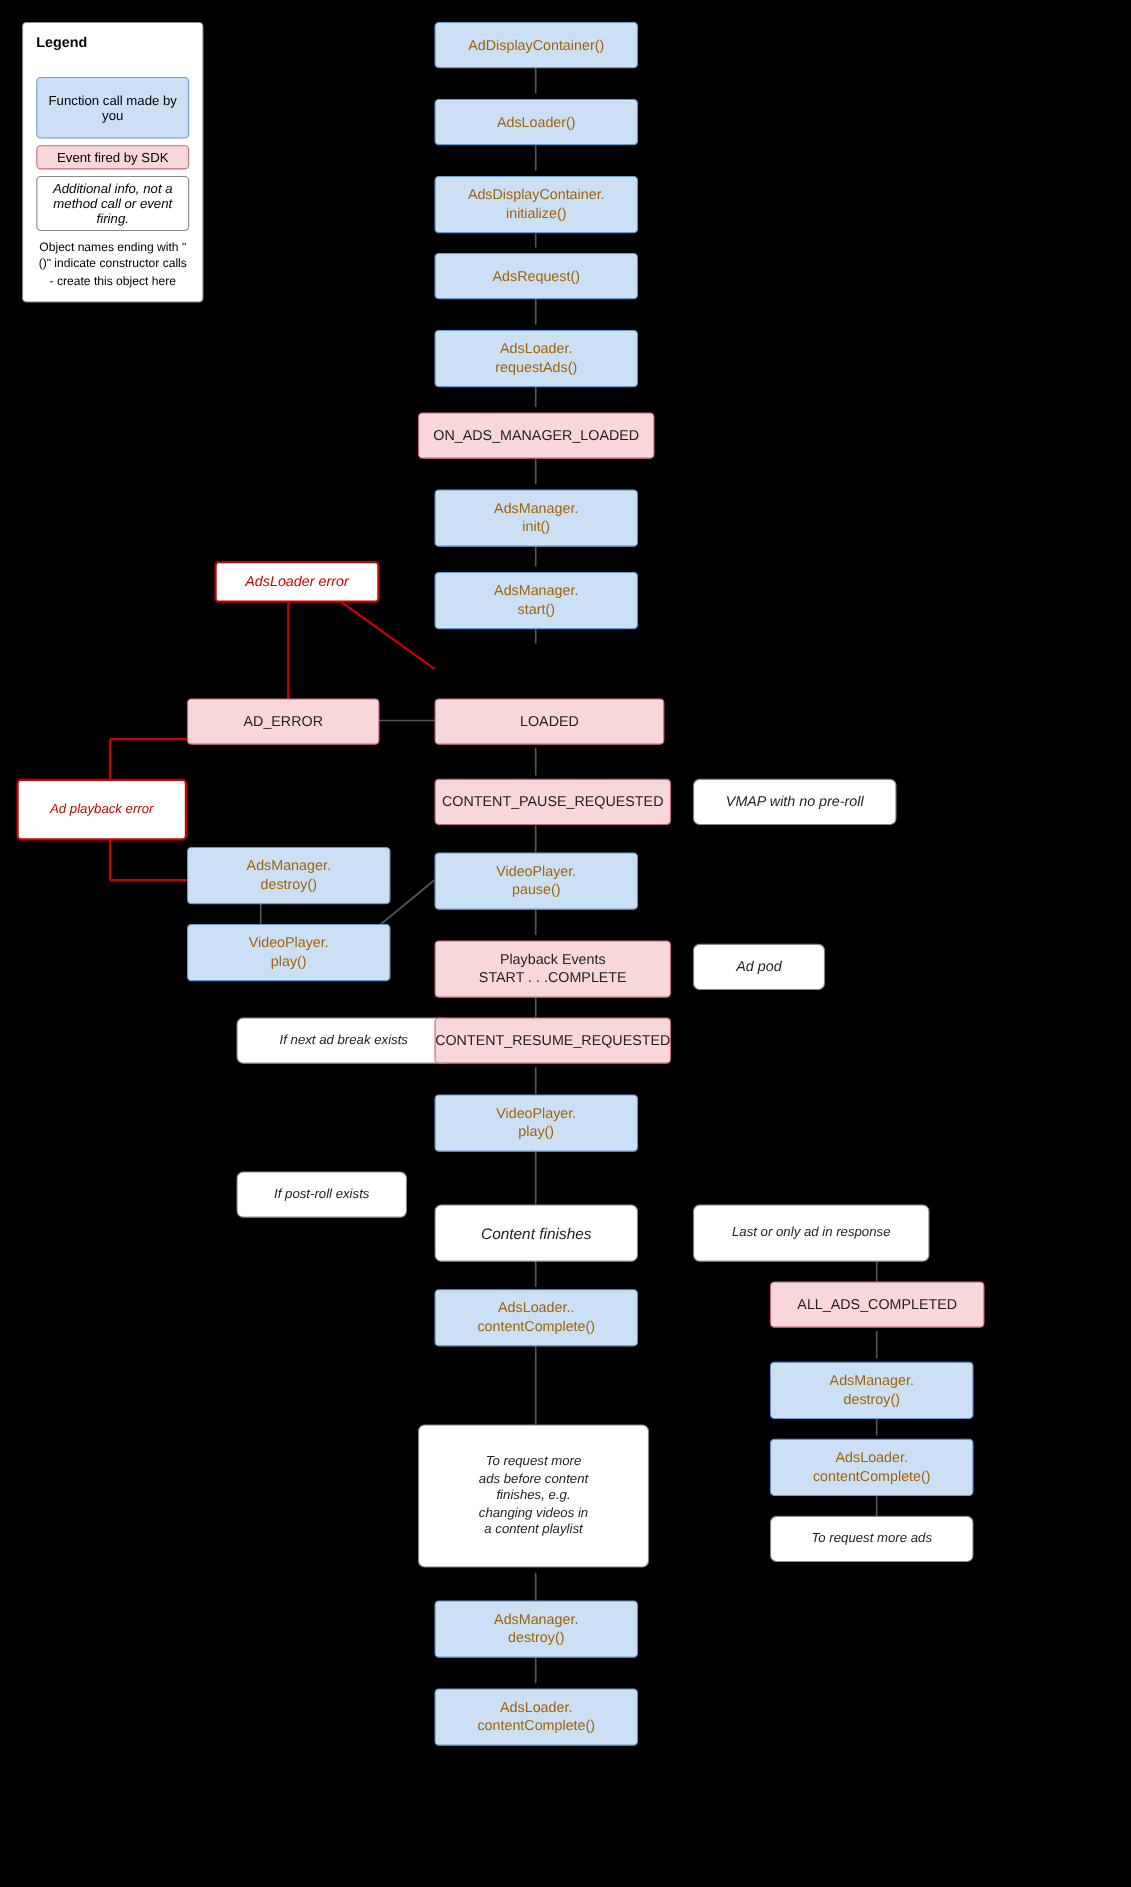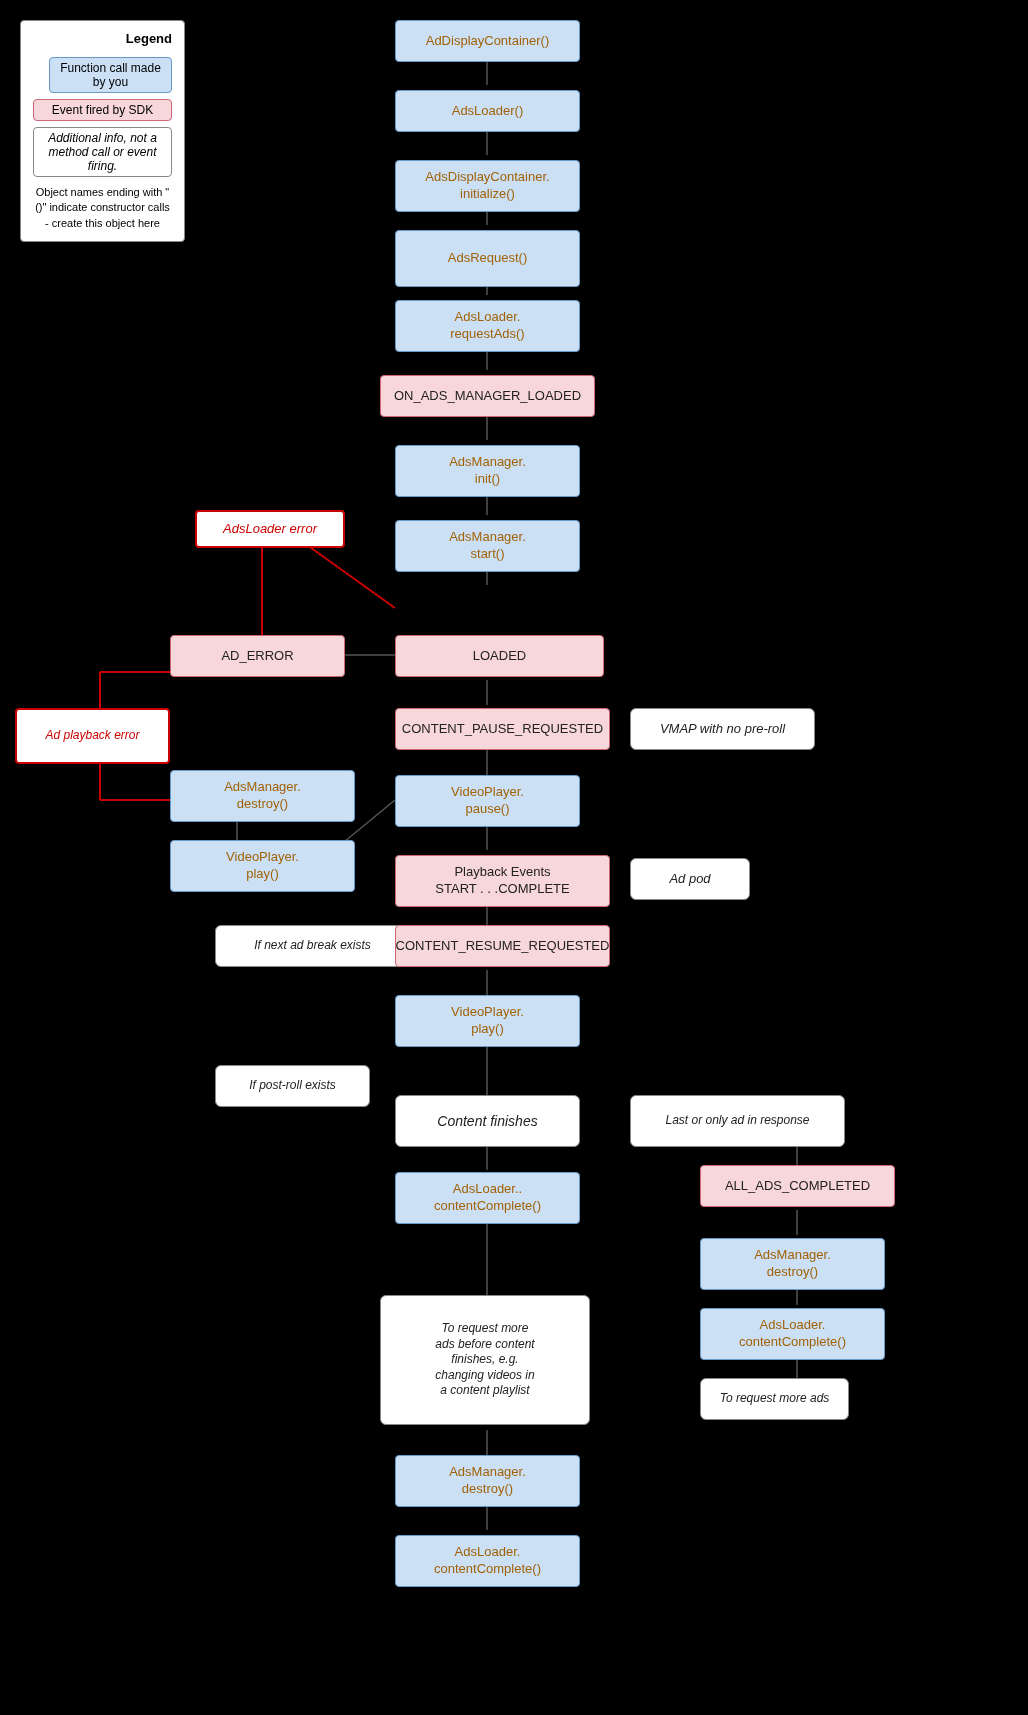--- a/index.html
+++ b/index.html
@@ -23,36 +23,35 @@
       position: absolute;
       top: 20px;
       left: 20px;
       background: #fff;
       border: 1.5px solid #888;
       border-radius: 4px;
       padding: 10px 12px;
       width: 165px;
     }
     .legend-title {
-      text-align: right;
+      text-align: left;
       font-weight: bold;
       font-size: 13px;
-      margin-bottom: 11px;
+      margin-bottom: 24px;
     }
     .legend-item {
       margin-bottom: 6px;
     }
     .legend-box-blue {
       background: #cce0f5;
       border: 1.5px solid #6699cc;
       border-radius: 4px;
-      padding: 3px 8px;
+      padding: 13px 8px;
       font-size: 12px;
       text-align: center;
-      margin-left: 16px;
     }
     .legend-box-pink {
       background: #f8d7da;
       border: 1.5px solid #cc6677;
       border-radius: 4px;
       padding: 3px 8px;
       font-size: 12px;
       text-align: center;
     }
     .legend-box-italic {
@@ -215,21 +214,21 @@
 
   <div class="node node-blue" style="left:395px; top:90px; width:185px; height:42px;">
     <span>AdsLoader()</span>
   </div>
 
   <div class="node node-blue" style="left:395px; top:160px; width:185px; height:52px;">
     <span style="white-space:pre-line">AdsDisplayContainer.
 initialize()</span>
   </div>
 
-  <div class="node node-blue" style="left:395px; top:230px; width:185px; height:57px;">
+  <div class="node node-blue" style="left:395px; top:230px; width:185px; height:42px;">
     <span>AdsRequest()</span>
   </div>
 
   <div class="node node-blue" style="left:395px; top:300px; width:185px; height:52px;">
     <span style="white-space:pre-line">AdsLoader.
 requestAds()</span>
   </div>
 
   <div class="node node-pink" style="left:380px; top:375px; width:215px; height:42px;">
     <span>ON_ADS_MANAGER_LOADED</span>
@@ -330,21 +329,21 @@
   <div class="node node-blue" style="left:700px; top:1238px; width:185px; height:52px;">
     <span style="white-space:pre-line">AdsManager.
 destroy()</span>
   </div>
 
   <div class="node node-blue" style="left:700px; top:1308px; width:185px; height:52px;">
     <span style="white-space:pre-line">AdsLoader.
 contentComplete()</span>
   </div>
 
-  <div class="node node-italic" style="left:700px; top:1378px; width:149px; height:42px; font-size:12px;">
+  <div class="node node-italic" style="left:700px; top:1378px; width:185px; height:42px; font-size:12px;">
     <span>To request more ads</span>
   </div>
 
   <div class="node node-italic" style="left:380px; top:1295px; width:210px; height:130px; font-size:12px;">
     <span style="white-space:pre-line">To request more
 ads before content
 finishes, e.g.
 changing videos in
 a content playlist</span>
   </div>

